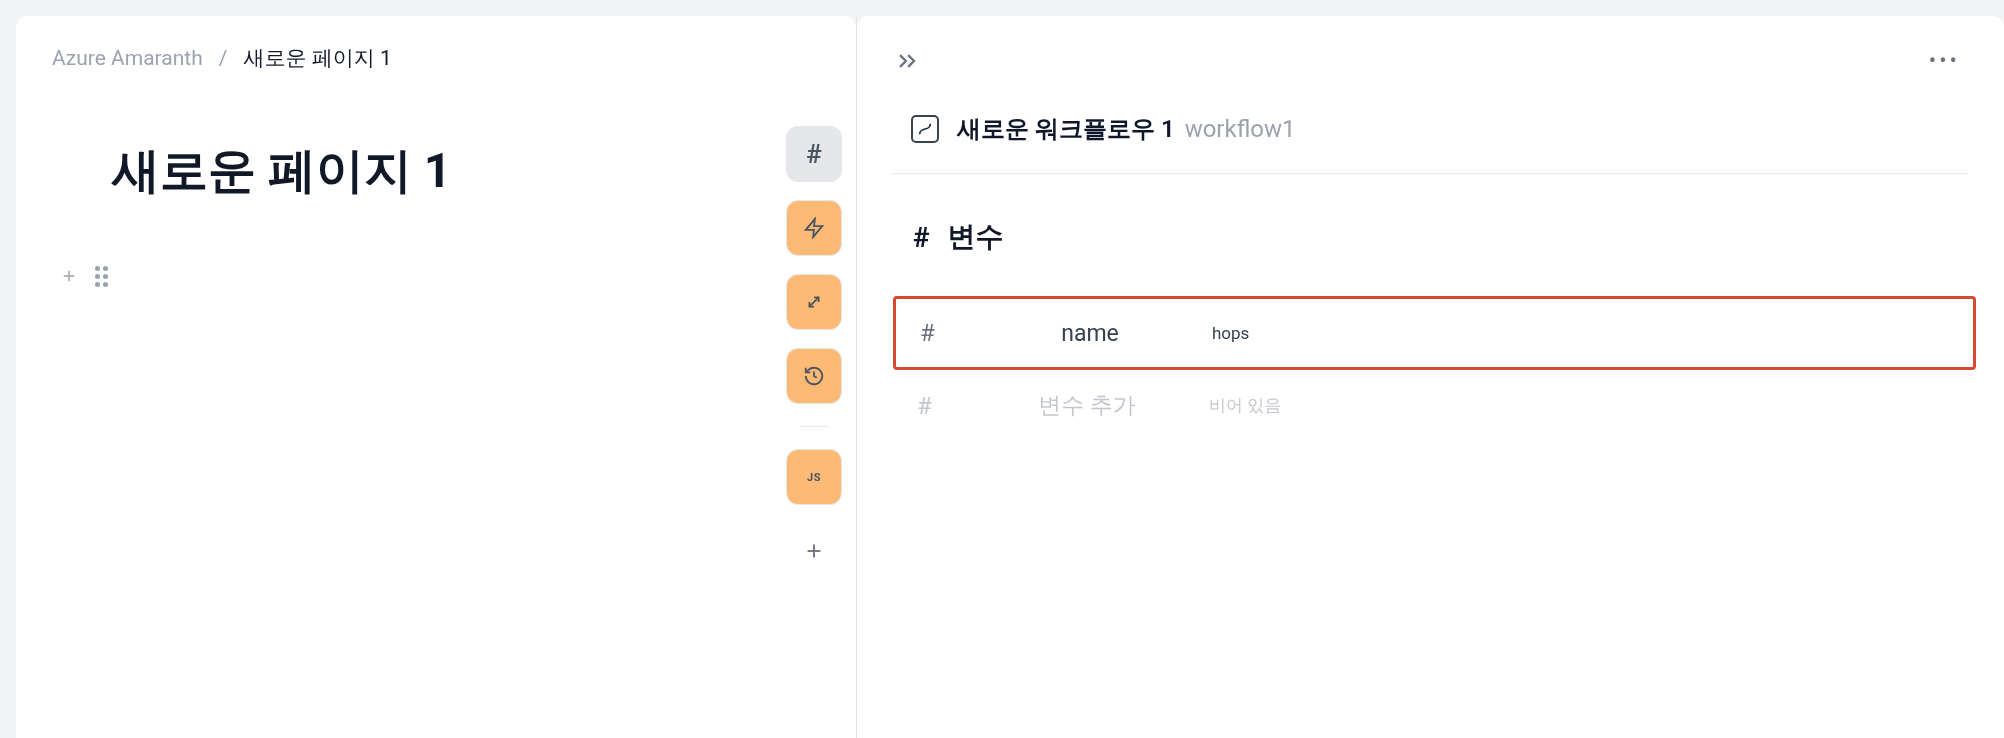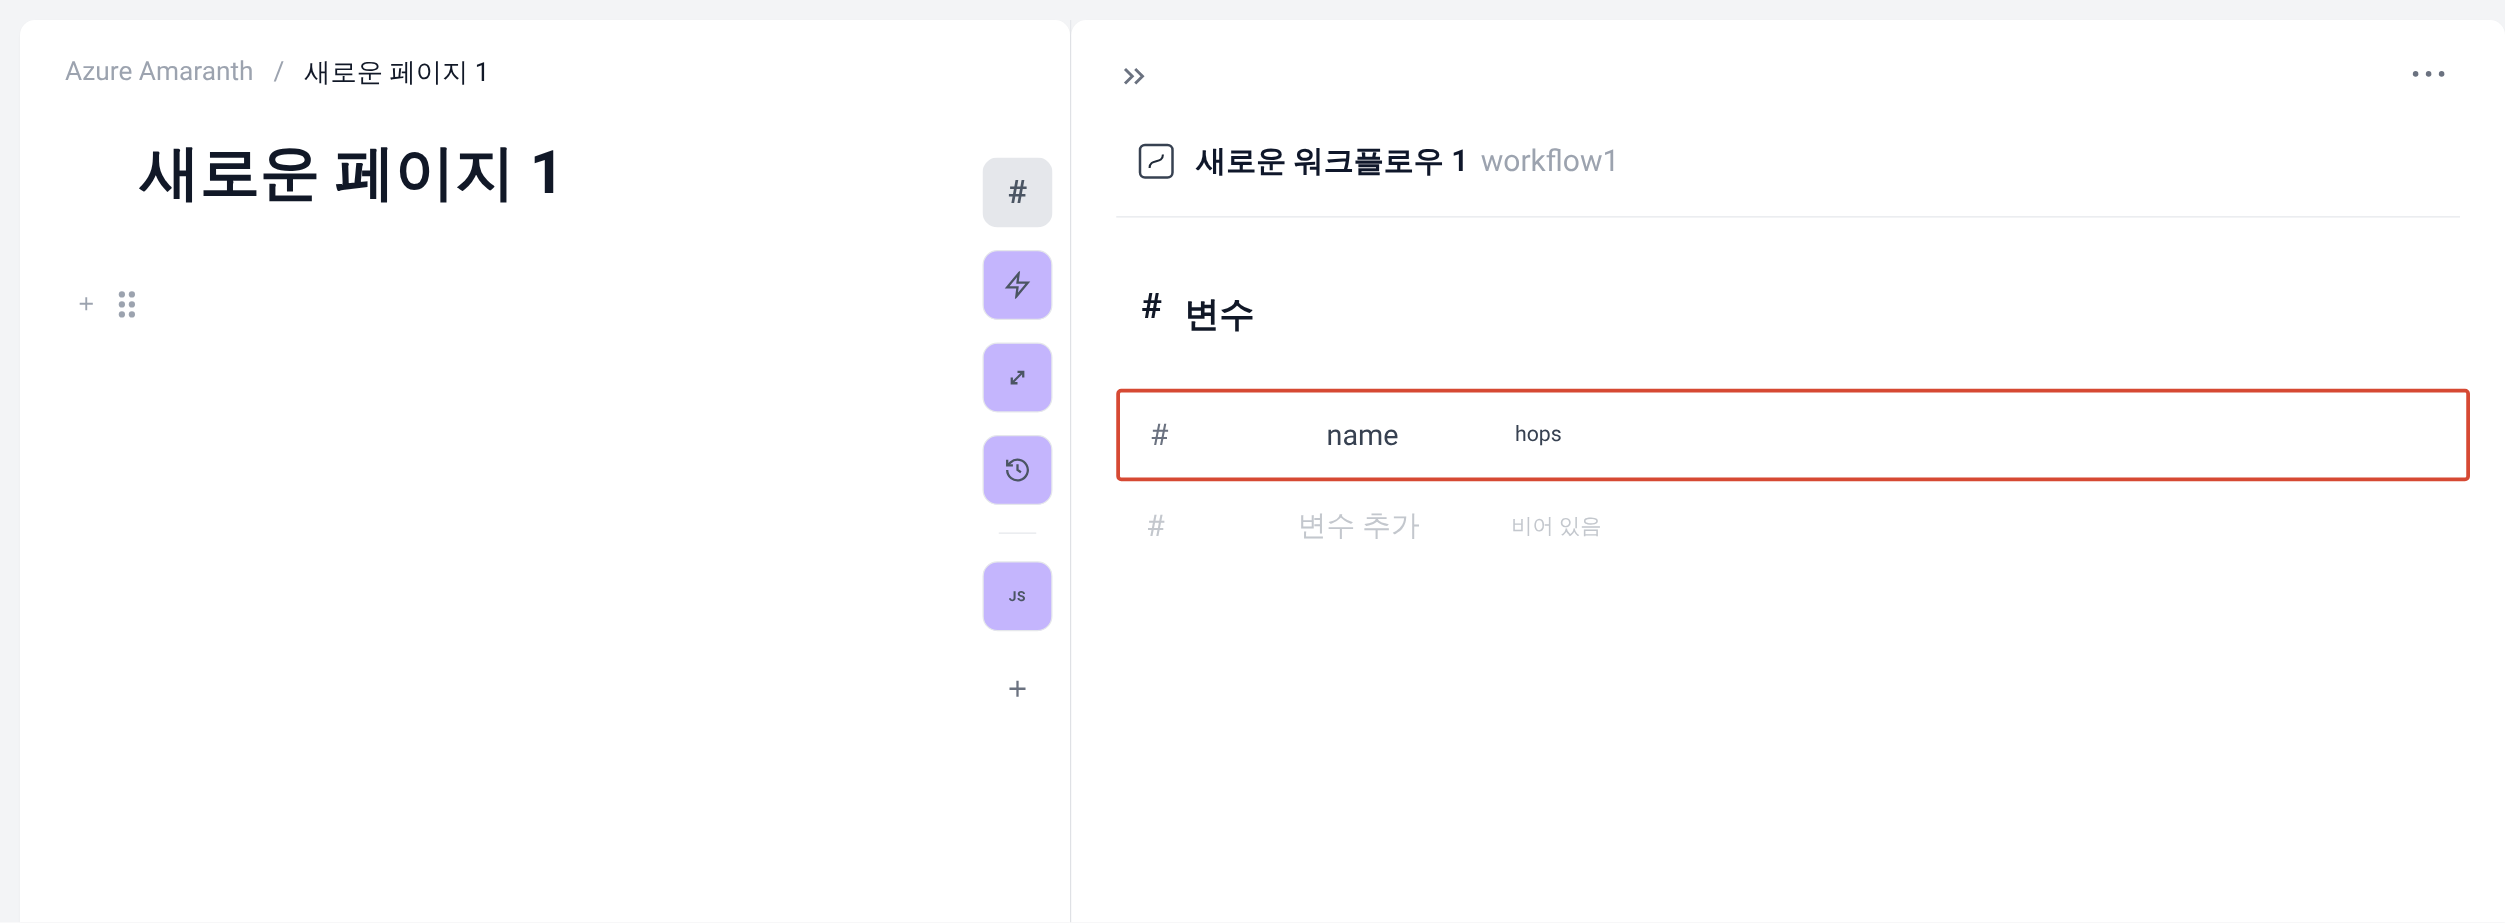--- a/index.html
+++ b/index.html
@@ -27,21 +27,21 @@
 .left-main {
   flex: 1;
   padding: 28px 36px;
   position: relative;
 }
 .breadcrumb {
   display: flex;
   align-items: center;
   gap: 16px;
   font-size: 21px;
-  margin-bottom: 34px;
+  margin-bottom: 67px;
 }
 .breadcrumb-workspace {
   color: #9ca3af;
 }
 .breadcrumb-sep {
   color: #9ca3af;
 }
 .breadcrumb-page {
   color: #111827;
 }
@@ -85,21 +85,21 @@
   display: flex;
   flex-direction: column;
   gap: 18px;
   align-items: center;
 }
 .toolbar-btn {
   width: 56px;
   height: 56px;
   border-radius: 12px;
   border: 1px solid #e5e7eb;
-  background: #c4b5fd;
+  background: #fdba74;
   display: flex;
   align-items: center;
   justify-content: center;
   color: #4b5563;
   cursor: pointer;
 }
 .toolbar-btn.active {
   background: #e5e7eb;
   border-color: transparent;
 }
@@ -191,21 +191,20 @@
 }
 .section-hash {
   font-size: 28px;
   font-weight: 700;
   color: #111827;
 }
 .section-title {
   font-size: 28px;
   font-weight: 700;
   color: #111827;
-  margin-top: 15px;
 }
 .var-row {
   display: flex;
   align-items: center;
   padding: 20px 24px;
   gap: 0;
 }
 .var-row.highlighted {
   border: 3px solid #d64933;
   border-radius: 4px;

